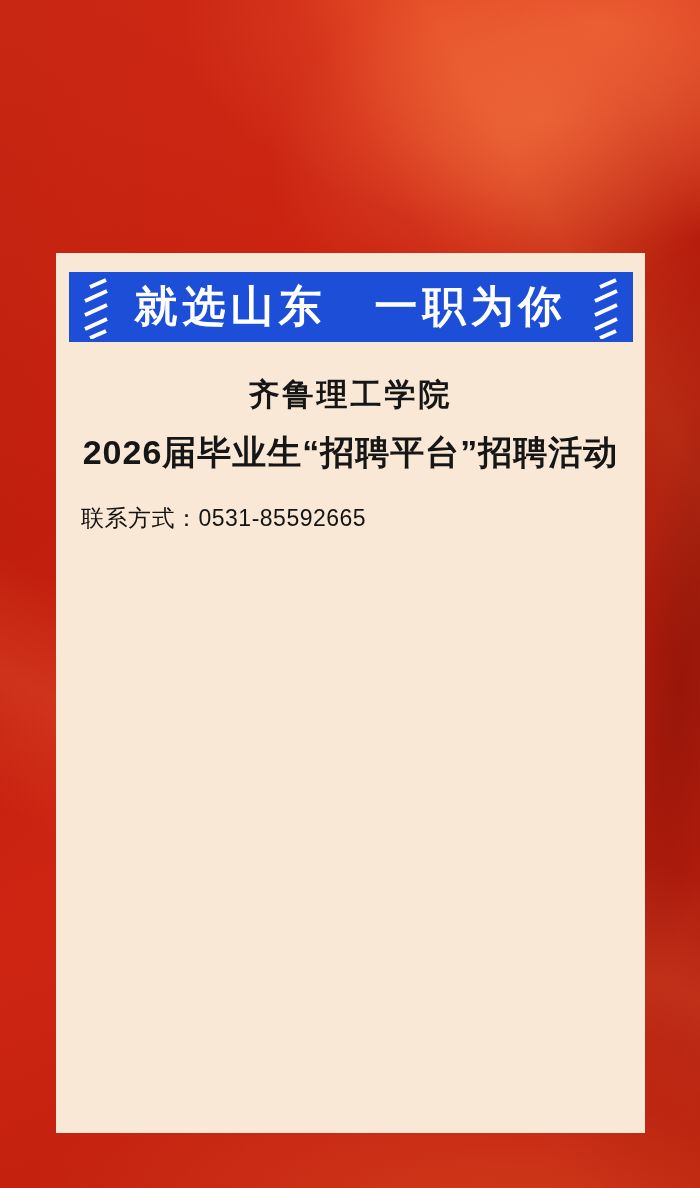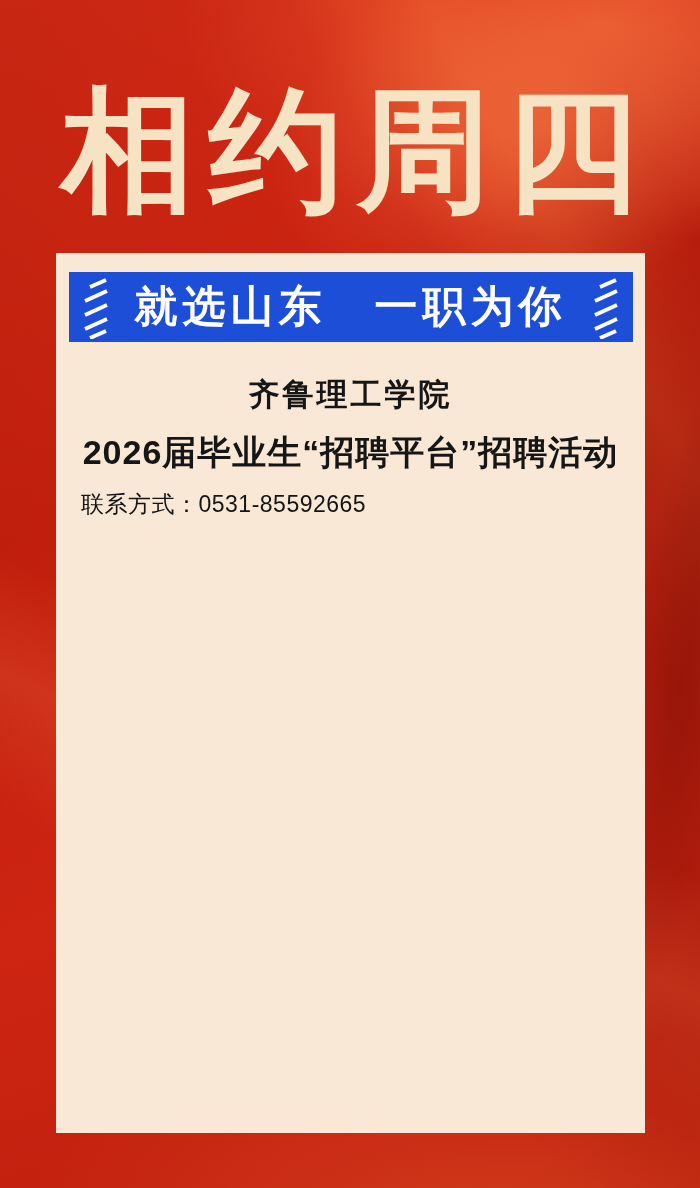--- a/index.html
+++ b/index.html
@@ -96,35 +96,34 @@
     margin: 26px 25px 0 25px;
     font-size: 31px;
     line-height: 48px;
     color: #141414;
     text-align: justify;
     text-indent: 2em;
     letter-spacing: 0.5px;
     text-shadow: 1px 1.5px 0 rgba(130,70,40,.18);
   }
   .contact-block {
-    margin: 8px 25px 0 25px;
+    margin: 22px 25px 0 25px;
     font-size: 23px;
     color: #141414;
   }
   .contact-line { line-height: 40px; letter-spacing: 0.5px; }
 </style>
 </head>
 <body>
 
 <div class="poster">
 
   <div class="fold-highlight"></div>
   <div class="fold-shadow"></div>
 
-  <h1 class="hero">相约周四</h1>
 
   <div class="card">
 
     <div class="banner">
       <span class="slashes">
         <svg width="30" height="64" viewBox="0 0 30 64" fill="none" xmlns="http://www.w3.org/2000/svg">
           <line x1="9" y1="12" x2="25" y2="5" stroke="#ffffff" stroke-width="4"></line>
           <line x1="4" y1="26" x2="26" y2="16" stroke="#ffffff" stroke-width="4"></line>
           <line x1="4" y1="40" x2="26" y2="30" stroke="#ffffff" stroke-width="4"></line>
           <line x1="4" y1="54" x2="26" y2="44" stroke="#ffffff" stroke-width="4"></line>

